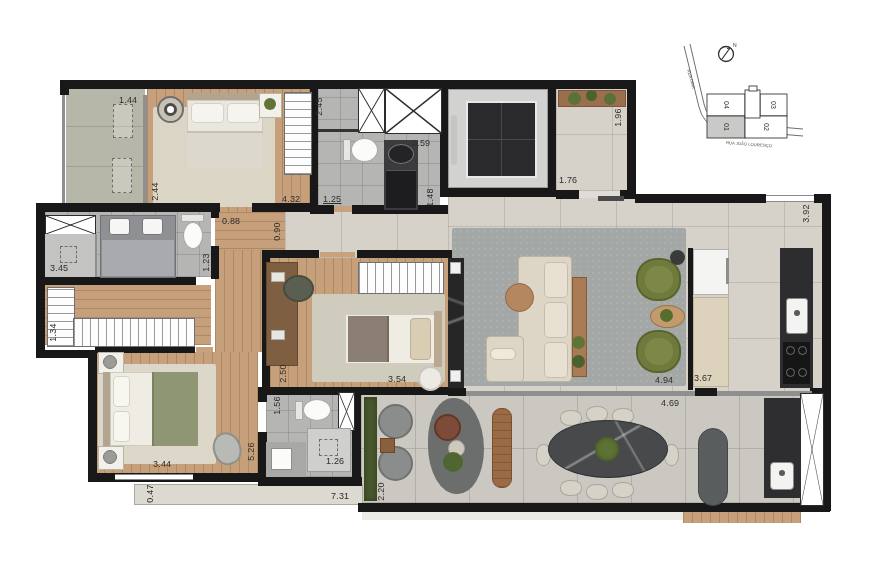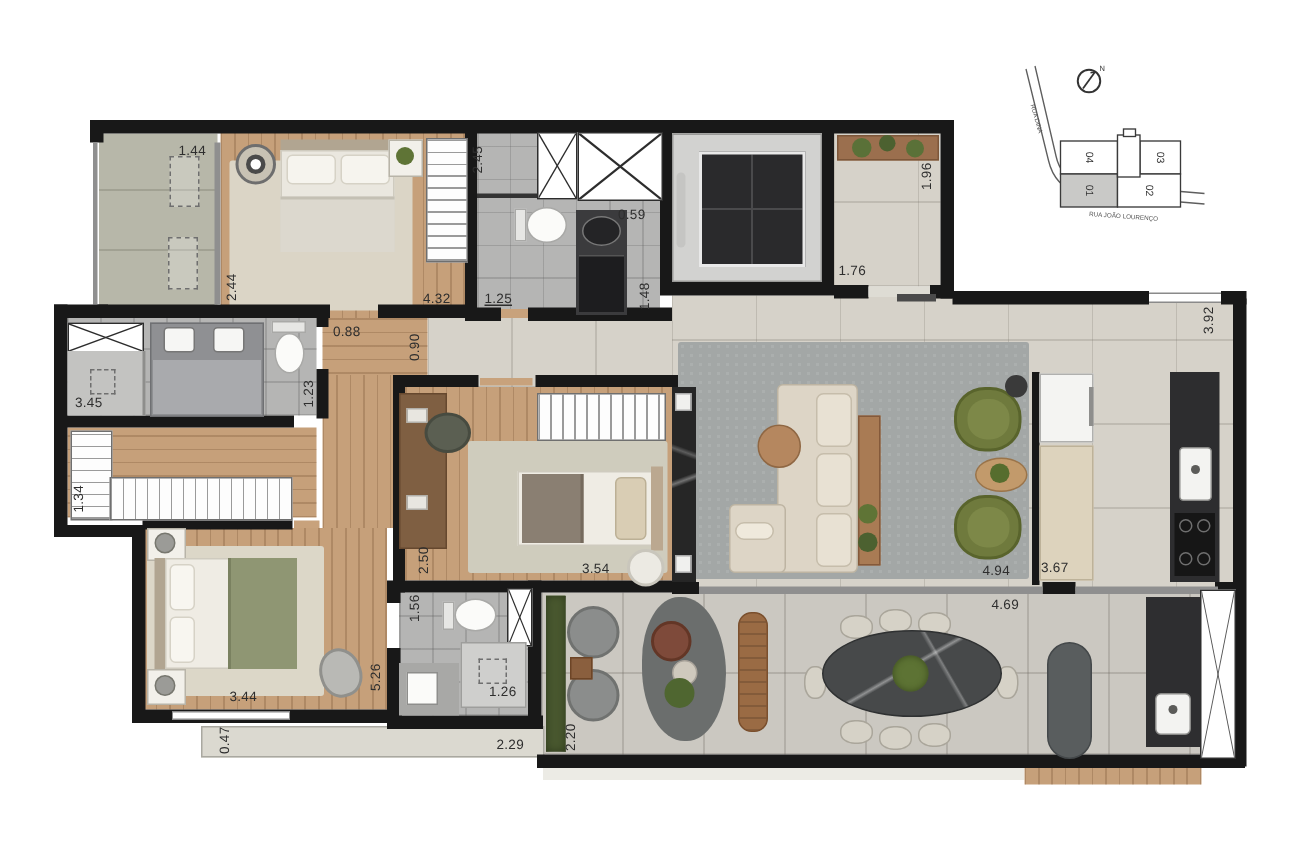--- a/index.html
+++ b/index.html
@@ -301,21 +301,21 @@
   <span class="lbl v" style="left:271px;top:369px;">2.50</span>
   <span class="lbl" style="left:388px;top:375px;">3.54</span>
   <span class="lbl" style="left:655px;top:376px;">4.94</span>
   <span class="lbl" style="left:694px;top:374px;">3.67</span>
   <span class="lbl" style="left:661px;top:399px;">4.69</span>
   <span class="lbl" style="left:122px;top:460px;margin-left:31px;">3.44</span>
   <span class="lbl v" style="left:239px;top:447px;">5.26</span>
   <span class="lbl v" style="left:138px;top:489px;">0.47</span>
   <span class="lbl v" style="left:265px;top:401px;">1.56</span>
   <span class="lbl" style="left:326px;top:457px;">1.26</span>
-  <span class="lbl" style="left:331px;top:492px;">2.29</span>
+  <span class="lbl" style="left:331px;top:492px;">7.31</span>
   <span class="lbl v" style="left:369px;top:487px;">2.20</span>
 
   <svg style="position:absolute;left:660px;top:30px;" width="200" height="140" viewBox="0 0 200 140">
 
     <g>
       <circle cx="66" cy="24" r="7.5" fill="none" stroke="#333" stroke-width="1.3"></circle>
       <line x1="62" y1="29" x2="70" y2="18" stroke="#333" stroke-width="1.2"></line>
       <line x1="70" y1="18" x2="67" y2="18.5" stroke="#333" stroke-width="1"></line>
       <text x="73" y="17" font-size="5" fill="#333" font-family="Liberation Sans, sans-serif">N</text>
     </g>

